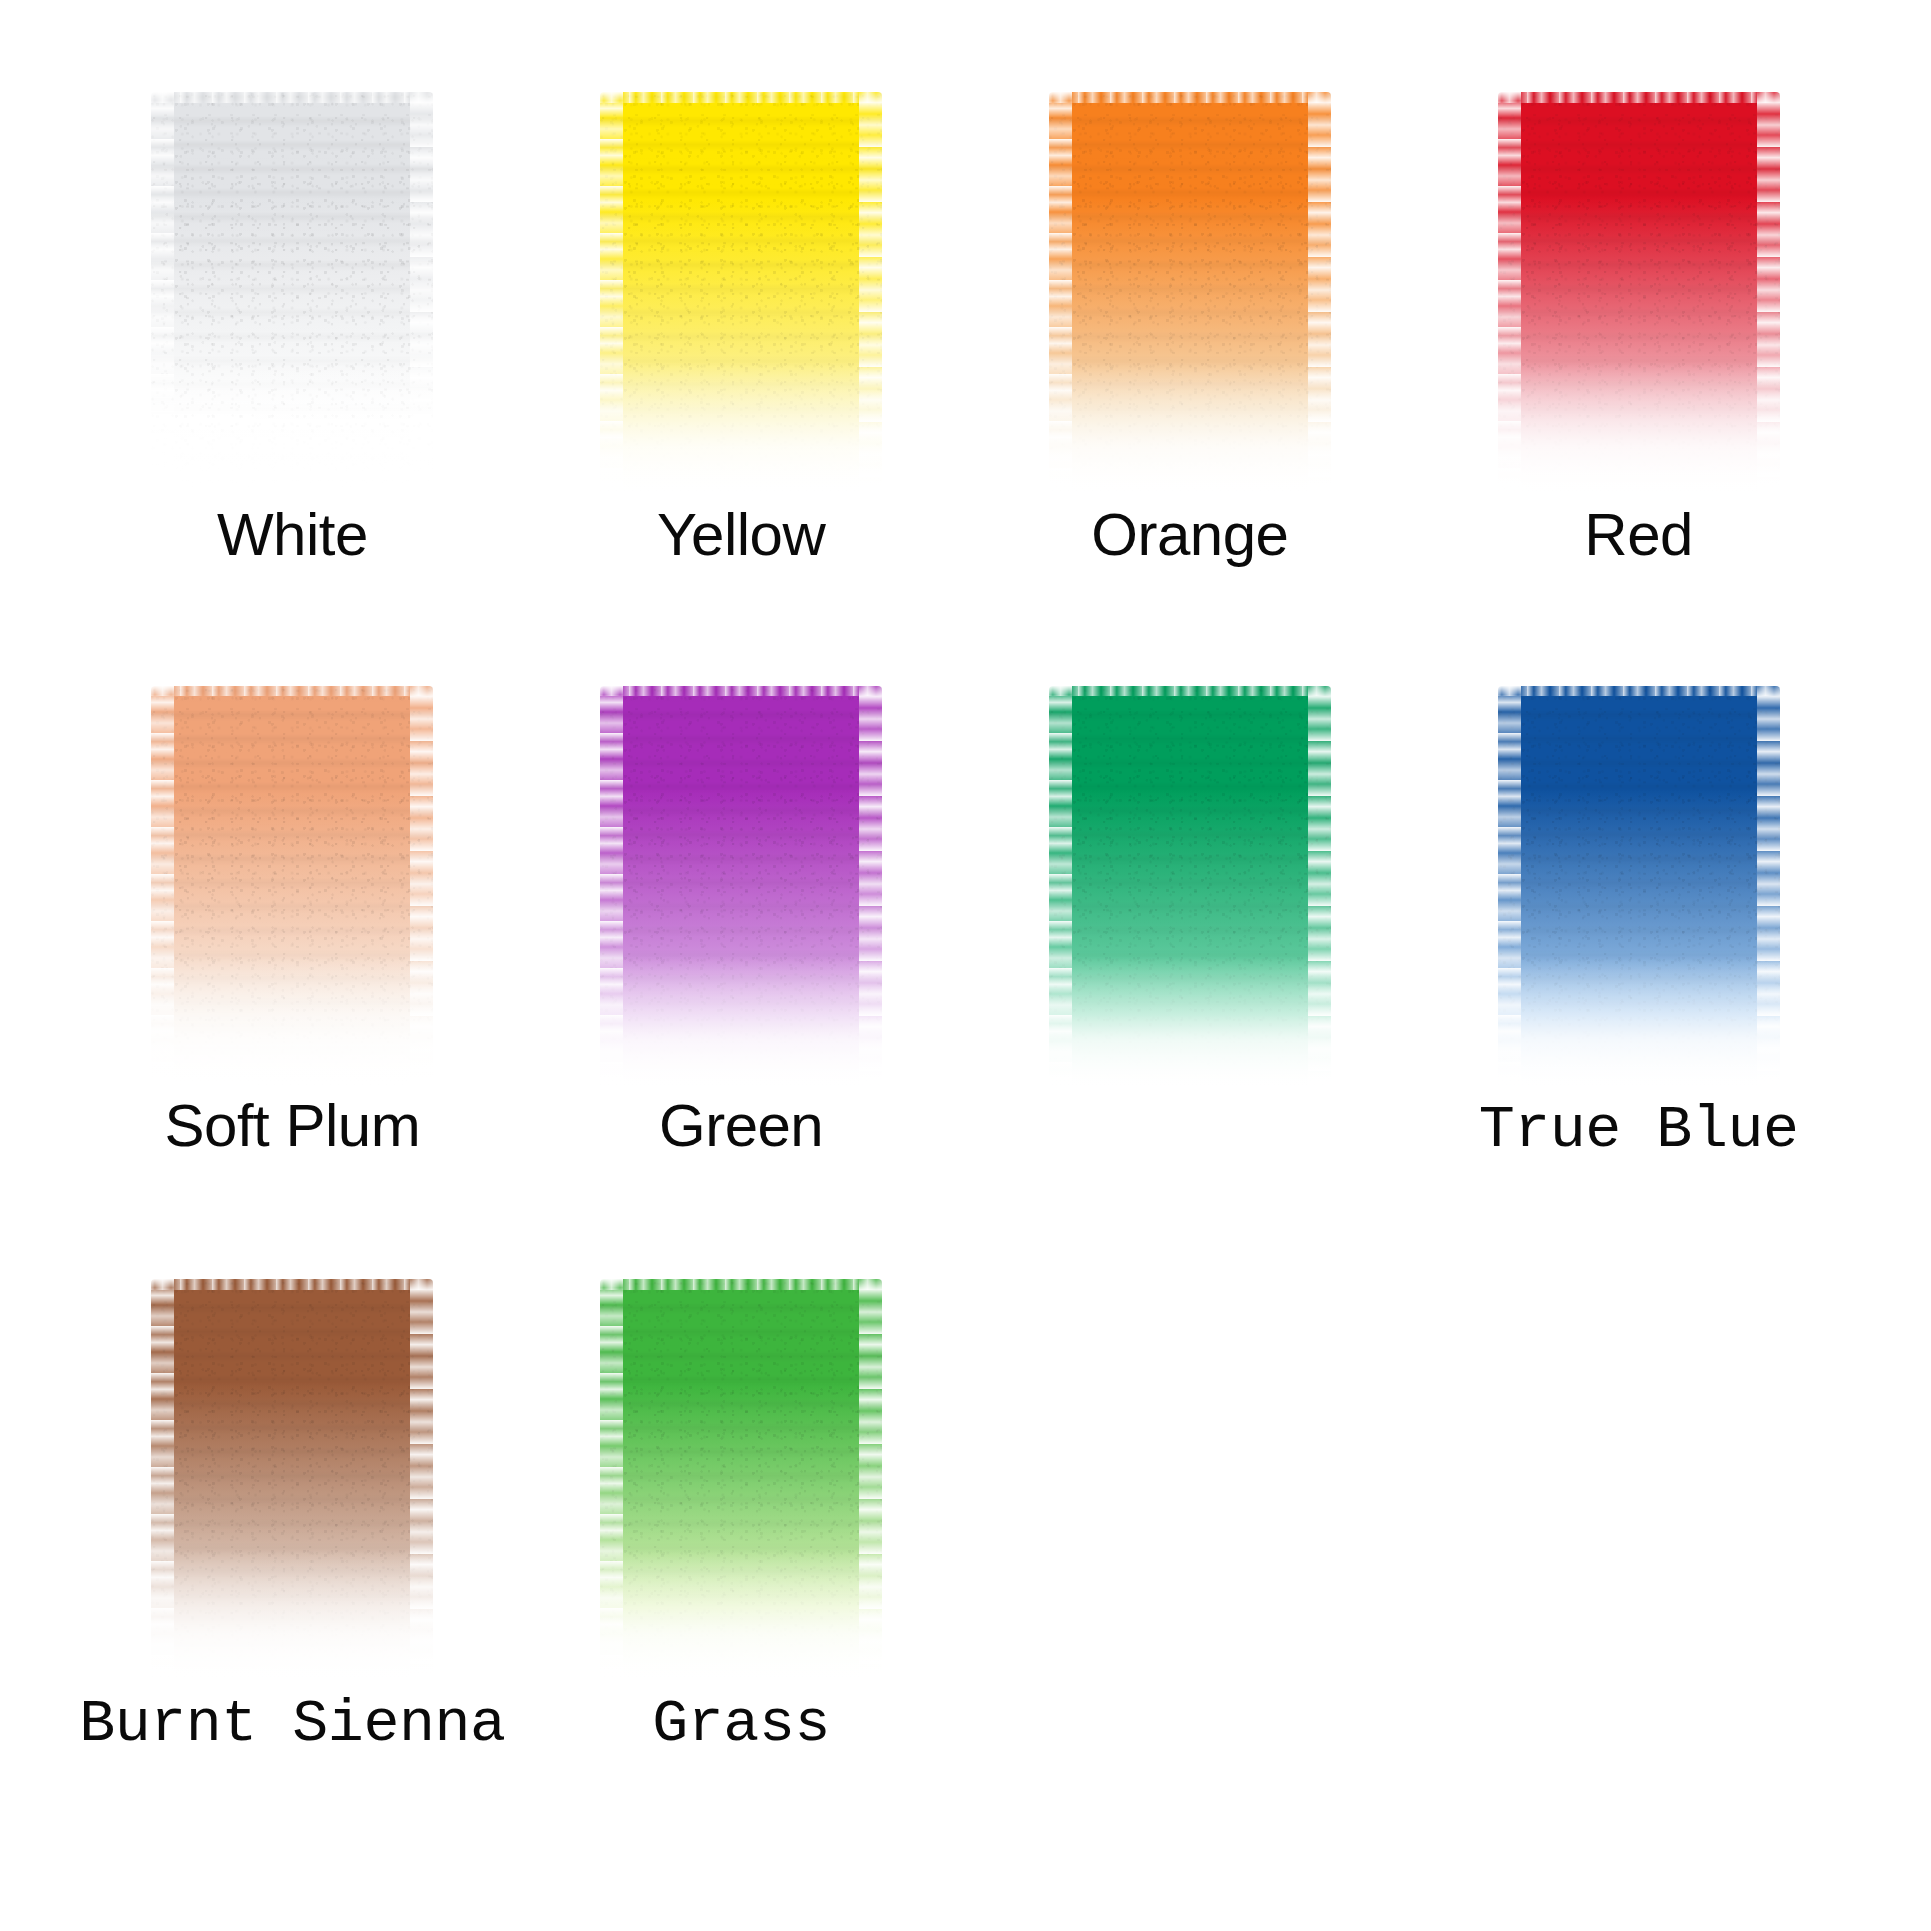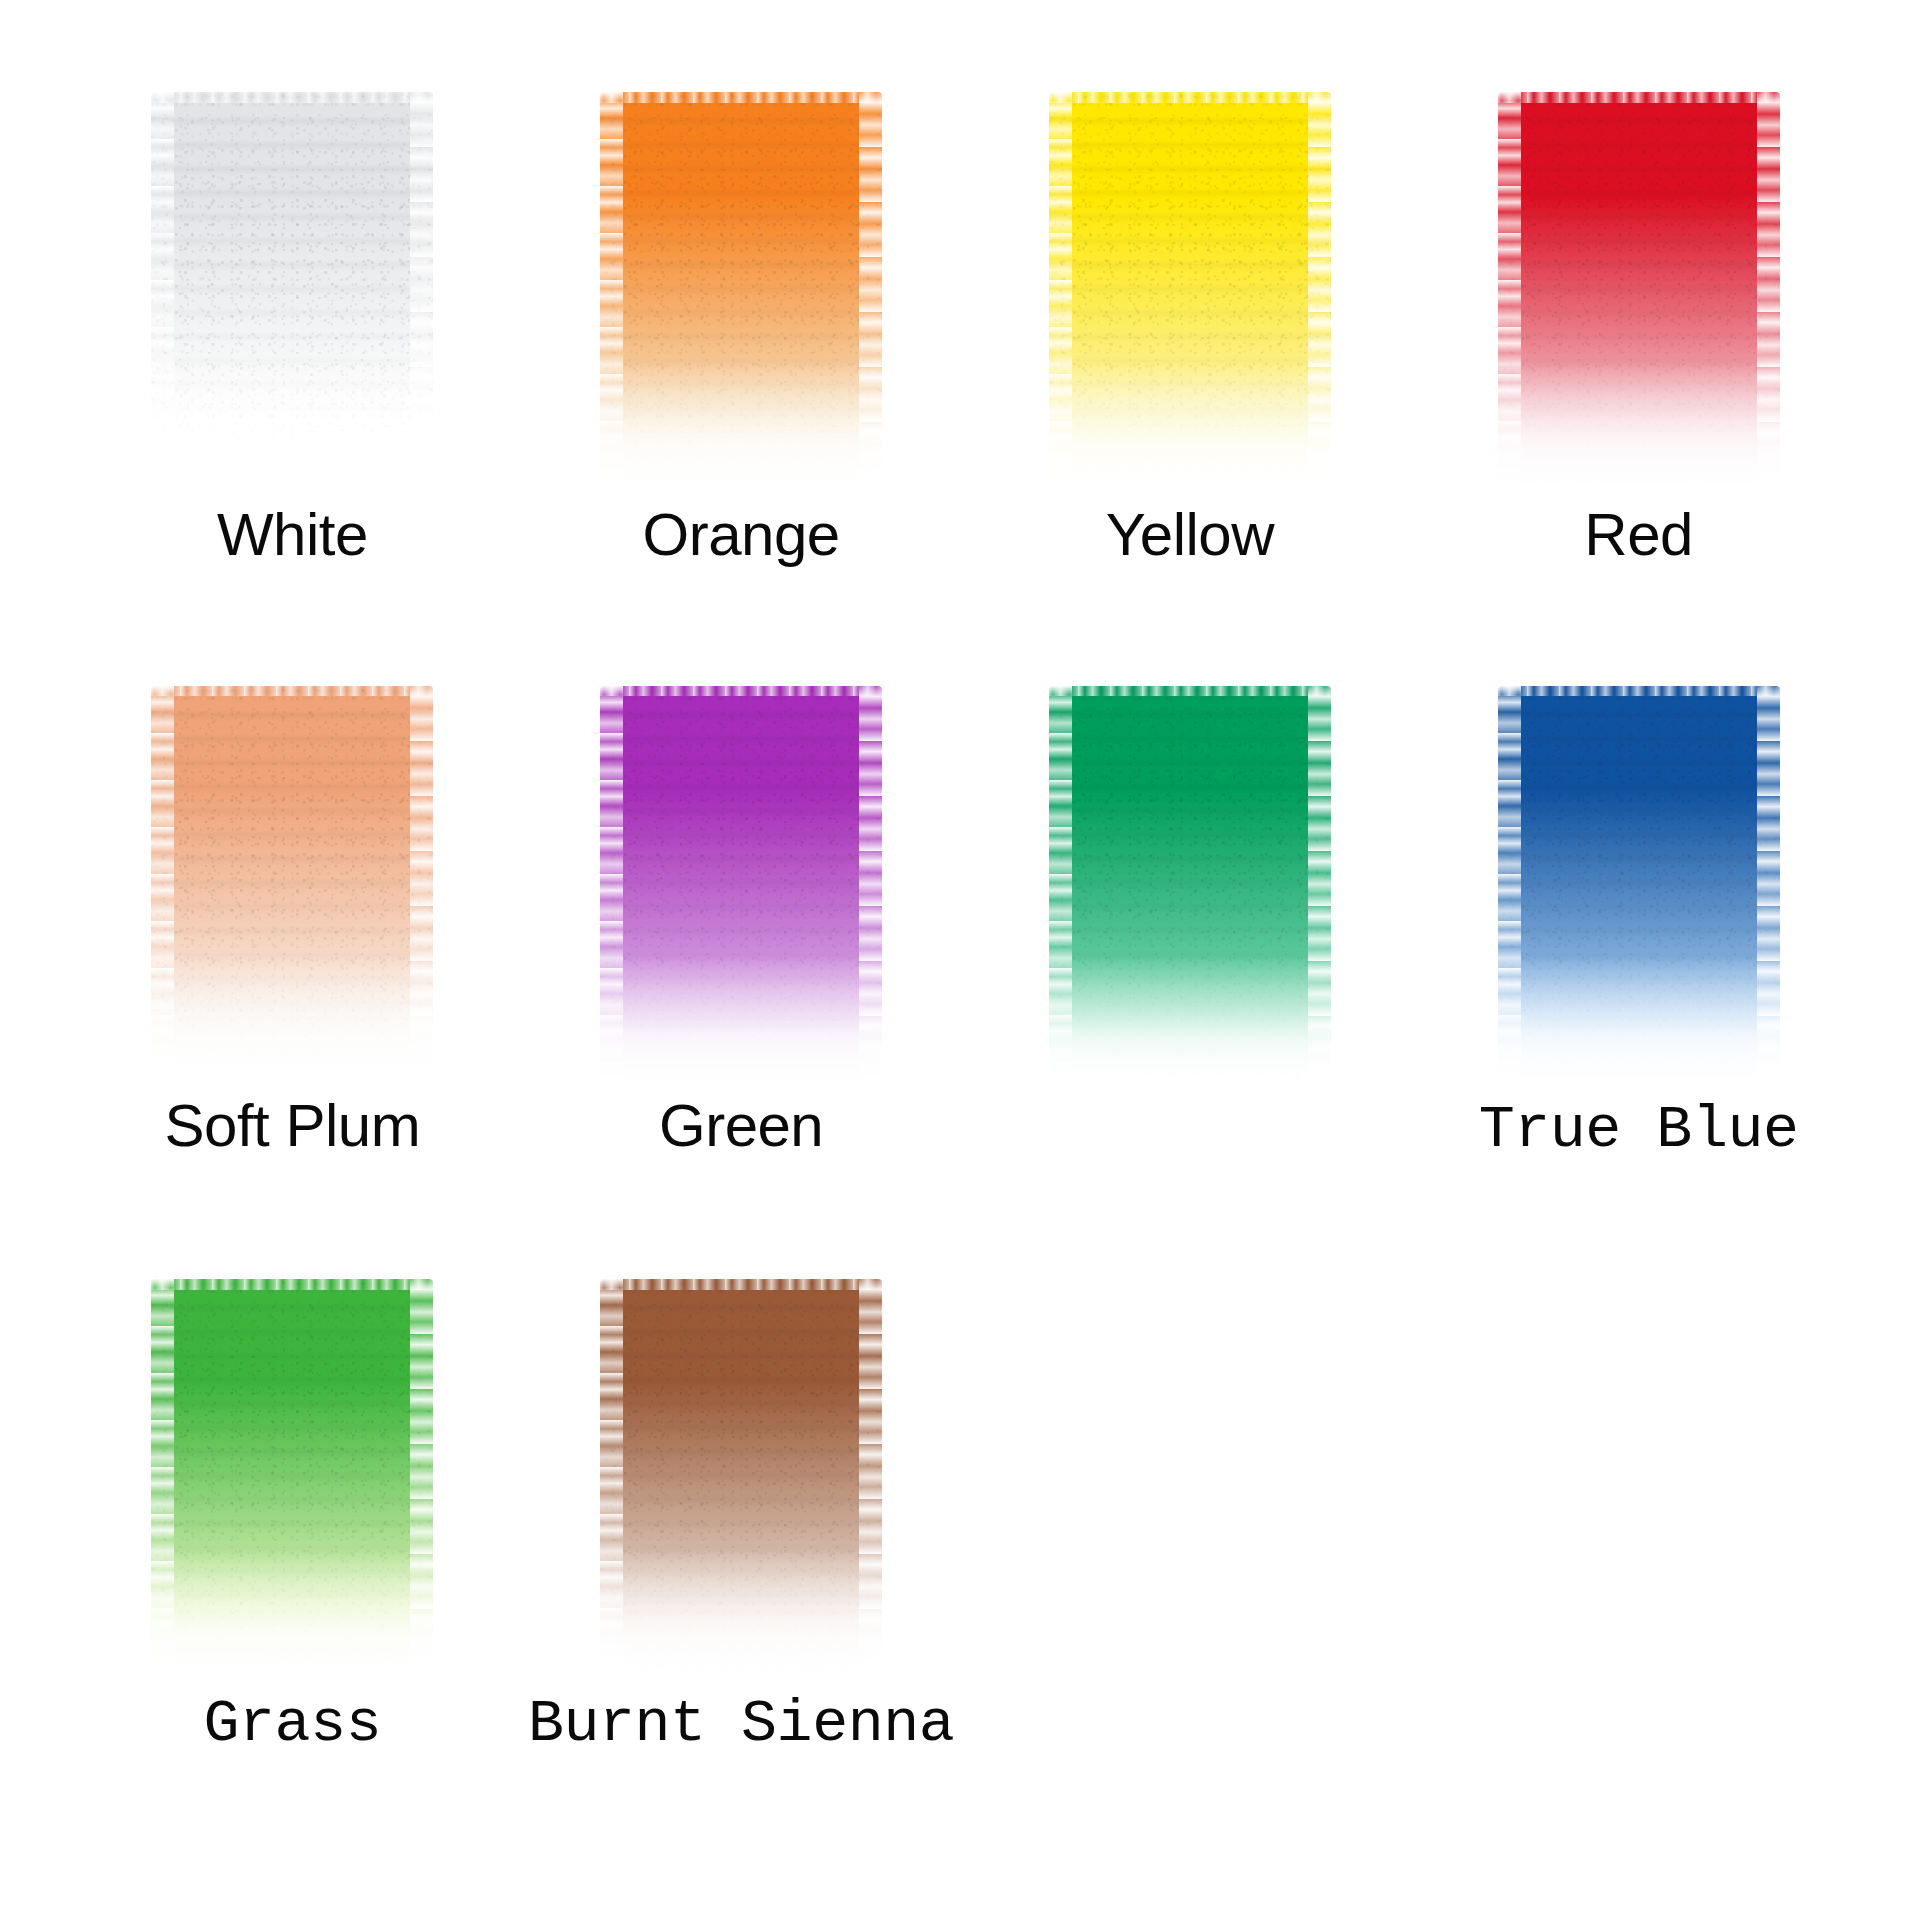--- a/index.html
+++ b/index.html
@@ -179,48 +179,48 @@
         <div class="wash-edge-l"></div>
         <div class="wash-edge-r"></div>
         <div class="wash-top"></div>
         <div class="wash-fade"></div>
       </div>
       <div class="swatch-label">White</div>
     </div>
     <div class="swatch-cell row-1">
       <div class="wash-wrap">
         <div class="wash">
+          <div class="wash-body" style="background: linear-gradient(rgb(255, 232, 0) 0%, rgb(255, 232, 0) 26%, rgb(254, 235, 54) 44%, rgb(253, 238, 104) 60%, rgb(251, 243, 180) 82%, rgb(255, 255, 255) 100%);"></div>
+          <div class="wash-strokes"></div>
+          <div class="wash-grain"></div>
+        </div>
+        <div class="wash-edge-l"></div>
+        <div class="wash-edge-r"></div>
+        <div class="wash-top"></div>
+        <div class="wash-fade"></div>
+      </div>
+      <div class="swatch-label">Yellow</div>
+    </div>
+    <div class="swatch-cell row-1">
+      <div class="wash-wrap">
+        <div class="wash">
           <div class="wash-body" style="background: linear-gradient(rgb(247, 128, 30) 0%, rgb(247, 128, 30) 26%, rgb(247, 158, 79) 44%, rgb(246, 185, 125) 60%, rgb(246, 227, 194) 82%, rgb(255, 255, 255) 100%);"></div>
           <div class="wash-strokes"></div>
           <div class="wash-grain"></div>
         </div>
         <div class="wash-edge-l"></div>
         <div class="wash-edge-r"></div>
         <div class="wash-top"></div>
         <div class="wash-fade"></div>
       </div>
       <div class="swatch-label">Orange</div>
     </div>
     <div class="swatch-cell row-1">
       <div class="wash-wrap">
         <div class="wash">
-          <div class="wash-body" style="background: linear-gradient(rgb(255, 232, 0) 0%, rgb(255, 232, 0) 26%, rgb(254, 235, 54) 44%, rgb(253, 238, 104) 60%, rgb(251, 243, 180) 82%, rgb(255, 255, 255) 100%);"></div>
-          <div class="wash-strokes"></div>
-          <div class="wash-grain"></div>
-        </div>
-        <div class="wash-edge-l"></div>
-        <div class="wash-edge-r"></div>
-        <div class="wash-top"></div>
-        <div class="wash-fade"></div>
-      </div>
-      <div class="swatch-label">Yellow</div>
-    </div>
-    <div class="swatch-cell row-1">
-      <div class="wash-wrap">
-        <div class="wash">
           <div class="wash-body" style="background: linear-gradient(rgb(220, 15, 34) 0%, rgb(220, 15, 34) 26%, rgb(227, 70, 86) 44%, rgb(234, 122, 134) 60%, rgb(244, 199, 206) 82%, rgb(255, 255, 255) 100%);"></div>
           <div class="wash-strokes"></div>
           <div class="wash-grain"></div>
         </div>
         <div class="wash-edge-l"></div>
         <div class="wash-edge-r"></div>
         <div class="wash-top"></div>
         <div class="wash-fade"></div>
       </div>
       <div class="swatch-label">Red</div>
@@ -276,39 +276,39 @@
         <div class="wash-edge-l"></div>
         <div class="wash-edge-r"></div>
         <div class="wash-top"></div>
         <div class="wash-fade"></div>
       </div>
       <div class="swatch-label">True Blue</div>
     </div>
     <div class="swatch-cell row-3">
       <div class="wash-wrap">
         <div class="wash">
+          <div class="wash-body" style="background: linear-gradient(rgb(154, 90, 56) 0%, rgb(154, 90, 56) 26%, rgb(178, 129, 102) 44%, rgb(200, 165, 145) 60%, rgb(234, 219, 210) 82%, rgb(255, 255, 255) 100%);"></div>
+          <div class="wash-strokes"></div>
+          <div class="wash-grain"></div>
+        </div>
+        <div class="wash-edge-l"></div>
+        <div class="wash-edge-r"></div>
+        <div class="wash-top"></div>
+        <div class="wash-fade"></div>
+      </div>
+      <div class="swatch-label">Burnt Sienna</div>
+    </div>
+    <div class="swatch-cell row-3">
+      <div class="wash-wrap">
+        <div class="wash">
           <div class="wash-body" style="background: linear-gradient(rgb(61, 181, 61) 0%, rgb(61, 181, 61) 26%, rgb(110, 200, 98) 44%, rgb(156, 217, 133) 60%, rgb(225, 243, 185) 82%, rgb(255, 255, 255) 100%);"></div>
           <div class="wash-strokes"></div>
           <div class="wash-grain"></div>
         </div>
         <div class="wash-edge-l"></div>
         <div class="wash-edge-r"></div>
         <div class="wash-top"></div>
         <div class="wash-fade"></div>
       </div>
       <div class="swatch-label">Grass</div>
     </div>
-    <div class="swatch-cell row-3">
-      <div class="wash-wrap">
-        <div class="wash">
-          <div class="wash-body" style="background: linear-gradient(rgb(154, 90, 56) 0%, rgb(154, 90, 56) 26%, rgb(178, 129, 102) 44%, rgb(200, 165, 145) 60%, rgb(234, 219, 210) 82%, rgb(255, 255, 255) 100%);"></div>
-          <div class="wash-strokes"></div>
-          <div class="wash-grain"></div>
-        </div>
-        <div class="wash-edge-l"></div>
-        <div class="wash-edge-r"></div>
-        <div class="wash-top"></div>
-        <div class="wash-fade"></div>
-      </div>
-      <div class="swatch-label">Burnt Sienna</div>
-    </div>
   </div>
 
 
 </body></html>

